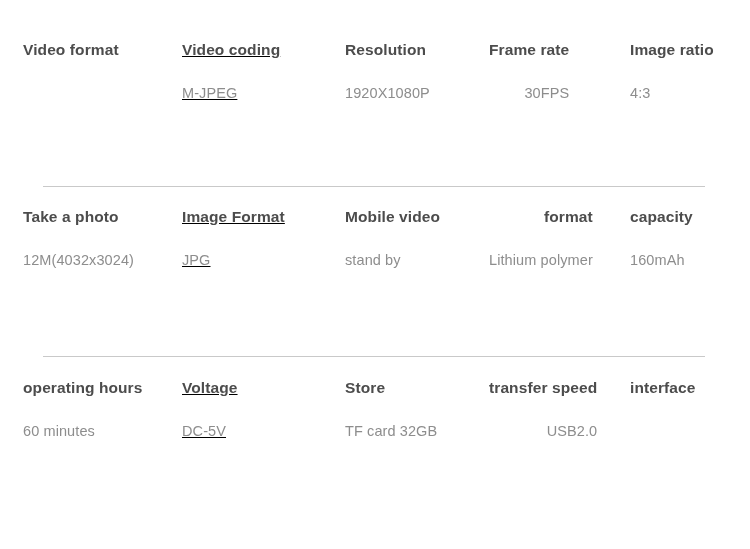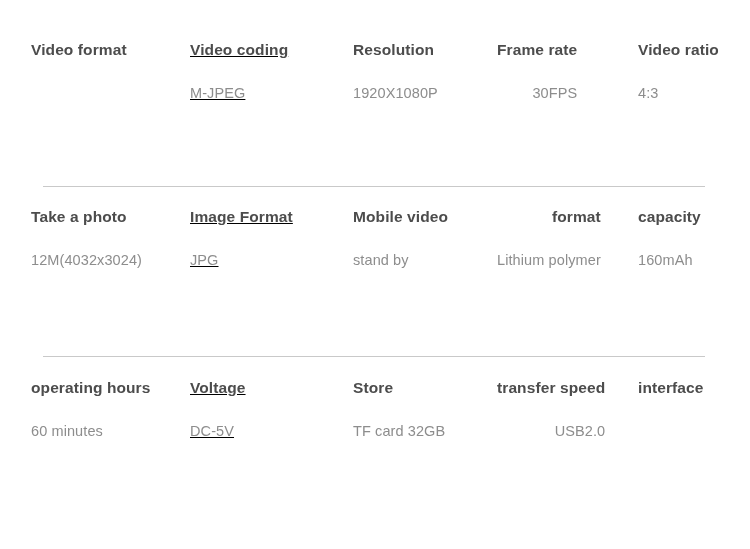--- a/index.html
+++ b/index.html
@@ -19,21 +19,21 @@
   .spec-sheet {
     position: relative;
     width: 750px;
     height: 549px;
     background: #ffffff;
   }
 
   
   .spec-group {
     position: absolute;
-    left: 8px;
+    left: 0;
     width: 727px;
     height: 125px;
   }
   .spec-group[data-row-index="0"] { top: 40px; }
   .spec-group[data-row-index="1"] { top: 207px; }
   .spec-group[data-row-index="2"] { top: 378px; }
 
   .spec-cells {
     position: relative;
     width: 750px;
@@ -104,21 +104,21 @@
       </div>
       <div class="spec-cell" data-col="2">
         <span class="spec-label">Resolution</span>
         <span class="spec-value">1920X1080P</span>
       </div>
       <div class="spec-cell" data-col="3">
         <span class="spec-label">Frame rate</span>
         <span class="spec-value">30FPS</span>
       </div>
       <div class="spec-cell" data-col="4">
-        <span class="spec-label">Video ratio</span>
+        <span class="spec-label">Image ratio</span>
         <span class="spec-value">4:3</span>
       </div>
     </div>
   </section>
 
   <hr class="spec-divider" data-divider-index="0">
 
   <section class="spec-group" data-row-index="1">
     <div class="spec-cells">
       <div class="spec-cell" data-col="0">

